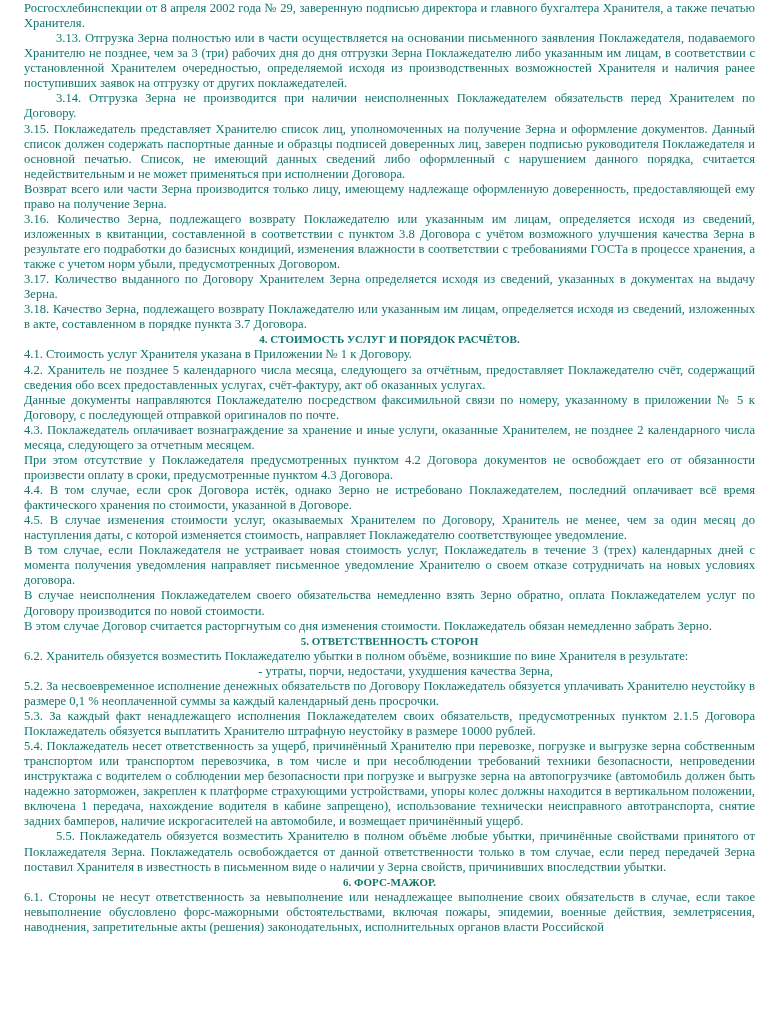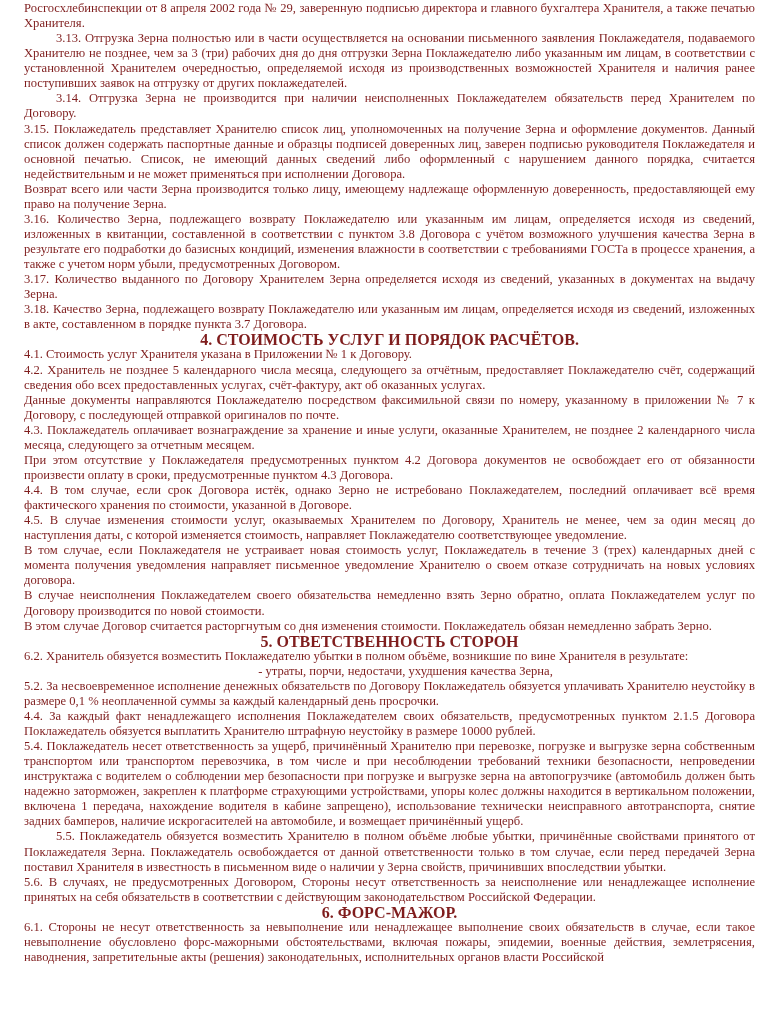--- a/index.html
+++ b/index.html
@@ -19,40 +19,40 @@
     background: #ffffff;
   }
   .doc {
     box-sizing: border-box;
     width: 100%;
     height: 100%;
     padding: 1px 25px 0 24px;
     font-family: "Liberation Serif", "DejaVu Serif", serif;
     font-size: 12.6px;
     line-height: 15.06px;
-    color: #7f1d1d;
+    color: #0f766e;
     text-align: justify;
     overflow: hidden;
   }
   .doc p {
     margin: 0;
     padding: 0;
   }
   .doc p.indent {
     text-indent: 32px;
     font-family: Liberation Serif, serif;
   }
   .doc p.li {
     text-indent: 32px;
     text-align: center;
   }
   .doc h3 {
     margin: 0;
     padding: 0;
-    font-size: 16px;
+    font-size: 11px;
     line-height: 15.06px;
     font-weight: bold;
     text-align: center;
   }
 </style>
 </head>
 <body>
 
 <main class="page">
   <div class="doc">
@@ -60,32 +60,31 @@
       <p class="indent">3.13. Отгрузка Зерна полностью или в части осуществляется на основании письменного заявления Поклажедателя, подаваемого Хранителю не позднее, чем за 3 (три) рабочих дня до дня отгрузки Зерна Поклажедателю либо указанным им лицам, в соответствии с установленной Хранителем очередностью, определяемой исходя из производственных возможностей Хранителя и наличия ранее поступивших заявок на отгрузку от других поклажедателей.</p>
       <p class="indent">3.14. Отгрузка Зерна не производится при наличии неисполненных Поклажедателем обязательств перед Хранителем по Договору.</p>
       <p>3.15. Поклажедатель представляет Хранителю список лиц, уполномоченных на получение Зерна и оформление документов. Данный список должен содержать паспортные данные и образцы подписей доверенных лиц, заверен подписью руководителя Поклажедателя и основной печатью. Список, не имеющий данных сведений либо оформленный с нарушением данного порядка, считается недействительным и не может применяться при исполнении Договора.</p>
       <p>Возврат всего или части Зерна производится только лицу, имеющему надлежаще оформленную доверенность, предоставляющей ему право на получение Зерна.</p>
       <p>3.16. Количество Зерна, подлежащего возврату Поклажедателю или указанным им лицам, определяется исходя из сведений, изложенных в квитанции, составленной в соответствии с пунктом 3.8 Договора с учётом возможного улучшения качества Зерна в результате его подработки до базисных кондиций, изменения влажности в соответствии с требованиями ГОСТа в процессе хранения, а также с учетом норм убыли, предусмотренных Договором.</p>
       <p>3.17. Количество выданного по Договору Хранителем Зерна определяется исходя из сведений, указанных в документах на выдачу Зерна.</p>
       <p>3.18. Качество Зерна, подлежащего возврату Поклажедателю или указанным им лицам, определяется исходя из сведений, изложенных в акте, составленном в порядке пункта 3.7 Договора.</p>
       <h3>4. СТОИМОСТЬ УСЛУГ И ПОРЯДОК РАСЧЁТОВ.</h3>
       <p>4.1. Стоимость услуг Хранителя указана в Приложении № 1 к Договору.</p>
       <p>4.2. Хранитель не позднее 5 календарного числа месяца, следующего за отчётным, предоставляет Поклажедателю счёт, содержащий сведения обо всех предоставленных услугах, счёт-фактуру, акт об оказанных услугах.</p>
-      <p>Данные документы направляются Поклажедателю посредством факсимильной связи по номеру, указанному в приложении № 7 к Договору, с последующей отправкой оригиналов по почте.</p>
+      <p>Данные документы направляются Поклажедателю посредством факсимильной связи по номеру, указанному в приложении № 5 к Договору, с последующей отправкой оригиналов по почте.</p>
       <p>4.3. Поклажедатель оплачивает вознаграждение за хранение и иные услуги, оказанные Хранителем, не позднее 2 календарного числа месяца, следующего за отчетным месяцем.</p>
       <p>При этом отсутствие у Поклажедателя предусмотренных пунктом 4.2 Договора документов не освобождает его от обязанности произвести оплату в сроки, предусмотренные пунктом 4.3 Договора.</p>
       <p>4.4. В том случае, если срок Договора истёк, однако Зерно не истребовано Поклажедателем, последний оплачивает всё время фактического хранения по стоимости, указанной в Договоре.</p>
       <p>4.5. В случае изменения стоимости услуг, оказываемых Хранителем по Договору, Хранитель не менее, чем за один месяц до наступления даты, с которой изменяется стоимость, направляет Поклажедателю соответствующее уведомление.</p>
       <p>В том случае, если Поклажедателя не устраивает новая стоимость услуг, Поклажедатель в течение 3 (трех) календарных дней с момента получения уведомления направляет письменное уведомление Хранителю о своем отказе сотрудничать на новых условиях договора.</p>
       <p>В случае неисполнения Поклажедателем своего обязательства немедленно взять Зерно обратно, оплата Поклажедателем услуг по Договору производится по новой стоимости.</p>
       <p>В этом случае Договор считается расторгнутым со дня изменения стоимости. Поклажедатель обязан немедленно забрать Зерно.</p>
       <h3>5. ОТВЕТСТВЕННОСТЬ СТОРОН</h3>
       <p>6.2. Хранитель обязуется возместить Поклажедателю убытки в полном объёме, возникшие по вине Хранителя в результате:</p>
       <p class="li">- утраты, порчи, недостачи, ухудшения качества Зерна,</p>
       <p>5.2. За несвоевременное исполнение денежных обязательств по Договору Поклажедатель обязуется уплачивать Хранителю неустойку в размере 0,1 % неоплаченной суммы за каждый календарный день просрочки.</p>
-      <p>4.4. За каждый факт ненадлежащего исполнения Поклажедателем своих обязательств, предусмотренных пунктом 2.1.5 Договора Поклажедатель обязуется выплатить Хранителю штрафную неустойку в размере 10000 рублей.</p>
+      <p>5.3. За каждый факт ненадлежащего исполнения Поклажедателем своих обязательств, предусмотренных пунктом 2.1.5 Договора Поклажедатель обязуется выплатить Хранителю штрафную неустойку в размере 10000 рублей.</p>
       <p>5.4. Поклажедатель несет ответственность за ущерб, причинённый Хранителю при перевозке, погрузке и выгрузке зерна собственным транспортом или транспортом перевозчика, в том числе и при несоблюдении требований техники безопасности, непроведении инструктажа с водителем о соблюдении мер безопасности при погрузке и выгрузке зерна на автопогрузчике (автомобиль должен быть надежно заторможен, закреплен к платформе страхующими устройствами, упоры колес должны находится в вертикальном положении, включена 1 передача, нахождение водителя в кабине запрещено), использование технически неисправного автотранспорта, снятие задних бамперов, наличие искрогасителей на автомобиле, и возмещает причинённый ущерб.</p>
       <p class="indent">5.5. Поклажедатель обязуется возместить Хранителю в полном объёме любые убытки, причинённые свойствами принятого от Поклажедателя Зерна. Поклажедатель освобождается от данной ответственности только в том случае, если перед передачей Зерна поставил Хранителя в известность в письменном виде о наличии у Зерна свойств, причинивших впоследствии убытки.</p>
-      <p>5.6. В случаях, не предусмотренных Договором, Стороны несут ответственность за неисполнение или ненадлежащее исполнение принятых на себя обязательств в соответствии с действующим законодательством Российской Федерации.</p>
       <h3>6. ФОРС-МАЖОР.</h3>
       <p>6.1. Стороны не несут ответственность за невыполнение или ненадлежащее выполнение своих обязательств в случае, если такое невыполнение обусловлено форс-мажорными обстоятельствами, включая пожары, эпидемии, военные действия, землетрясения, наводнения, запретительные акты (решения) законодательных, исполнительных органов власти Российской</p>
     </div>
 </main>
 
 </body></html>

